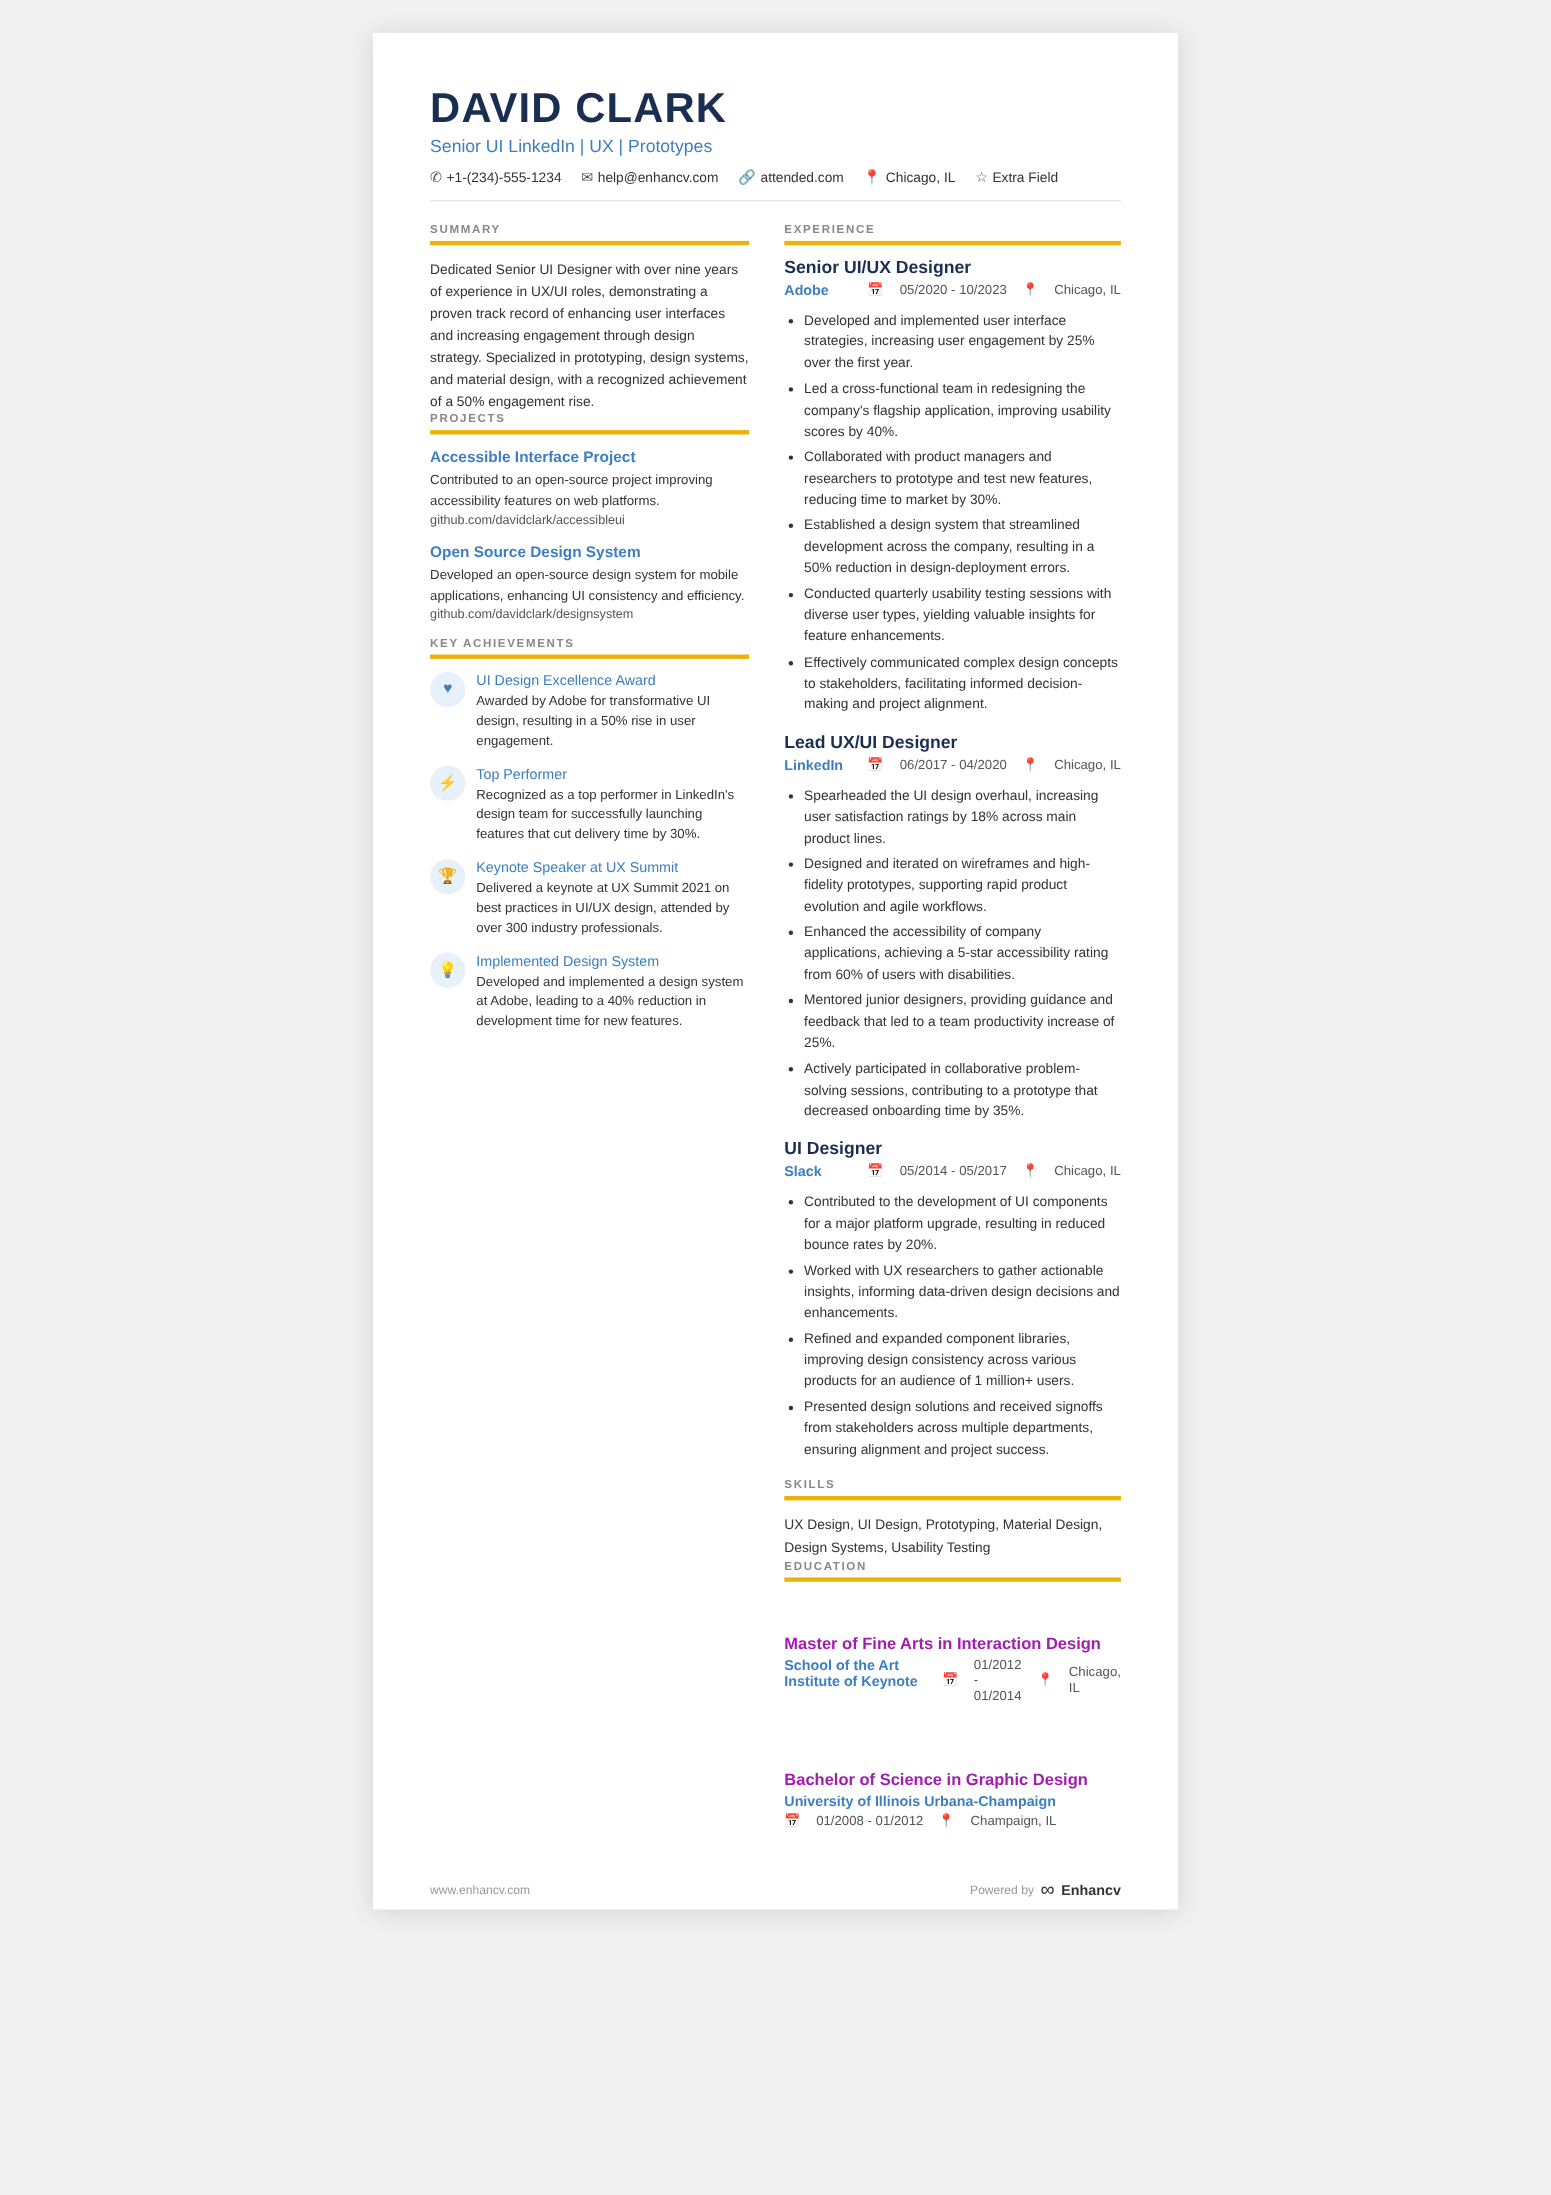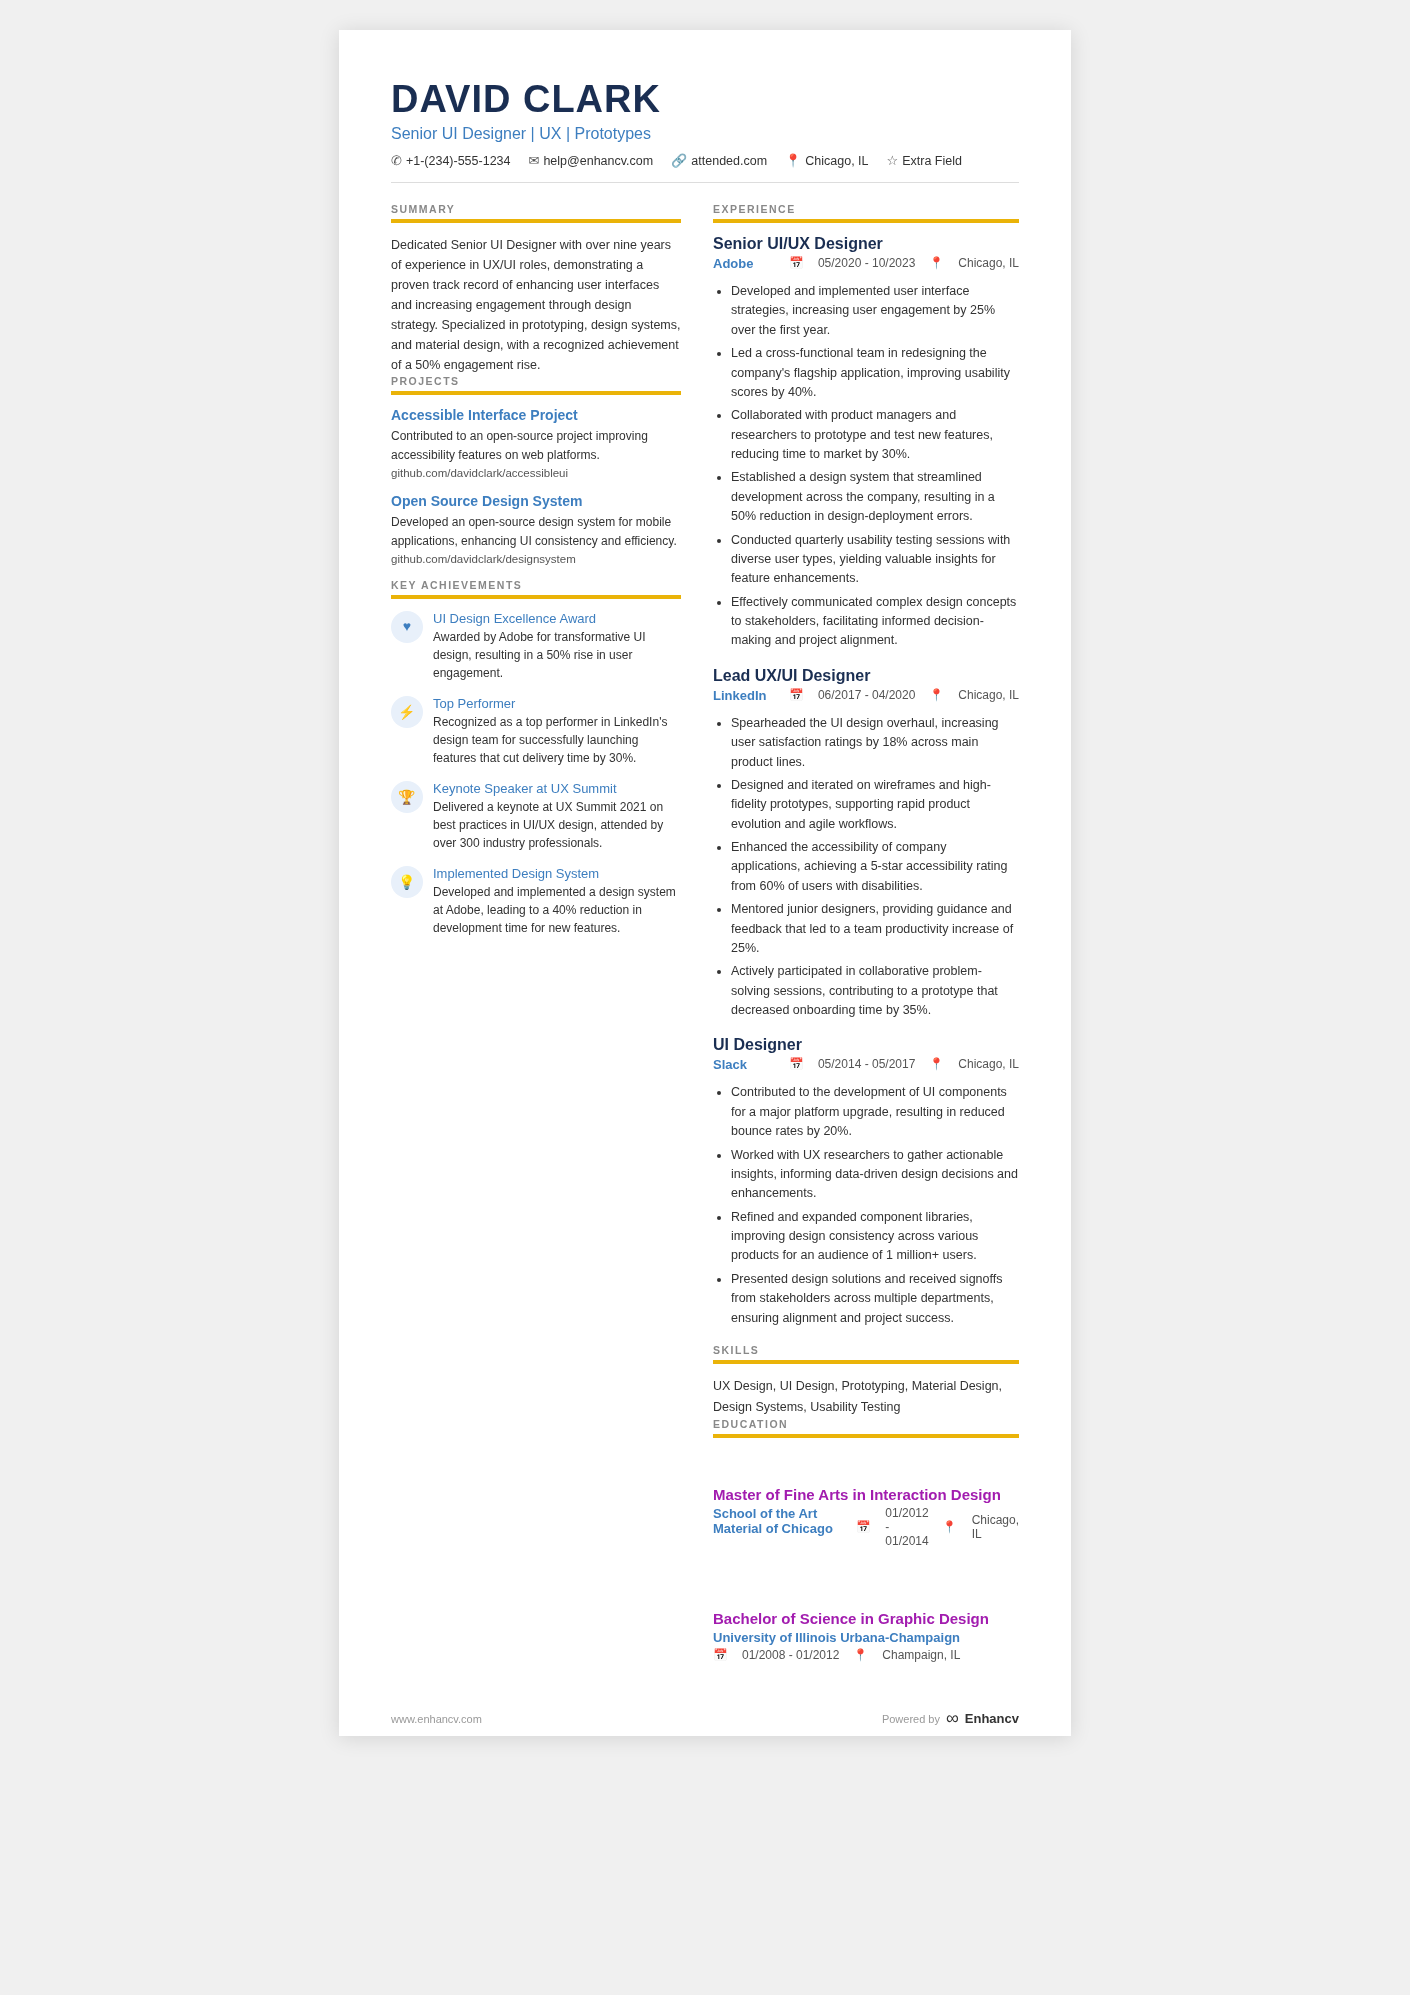--- a/index.html
+++ b/index.html
@@ -248,21 +248,21 @@
       font-weight: 600;
     }
   </style>
 </head>
 <body>
 
 <div class="page">
 
   <div>
     <div class="header-name">DAVID CLARK</div>
-    <div class="header-title">Senior UI Designer | UX | Prototypes</div>
+    <div class="header-title">Senior UI LinkedIn | UX | Prototypes</div>
     <div class="contact-bar">
       <span class="contact-item">
         <span class="icon-sym">✆</span>
         <span>+1-(234)-555-1234</span>
       </span>
       <span class="contact-item">
         <span class="icon-sym">✉</span>
         <span>help@enhancv.com</span>
       </span>
       <span class="contact-item">
@@ -413,21 +413,21 @@
         <div class="section-label">SKILLS</div>
         <p class="skills-text">UX Design, UI Design, Prototyping, Material Design, Design Systems, Usability Testing</p>
       </div>
 
       <div>
         <div class="section-label">EDUCATION</div>
 
         <div>
           <div class="edu-degree">Master of Fine Arts in Interaction Design</div>
           <div class="edu-meta-row">
-            <span class="edu-school">School of the Art Material of Chicago</span>
+            <span class="edu-school">School of the Art Institute of Keynote</span>
             <span class="edu-meta">
               <span>📅</span>
               <span>01/2012 - 01/2014</span>
               <span>📍</span>
               <span>Chicago, IL</span>
             </span>
           </div>
         </div>
 
         <div style="margin-top: 12px;">

